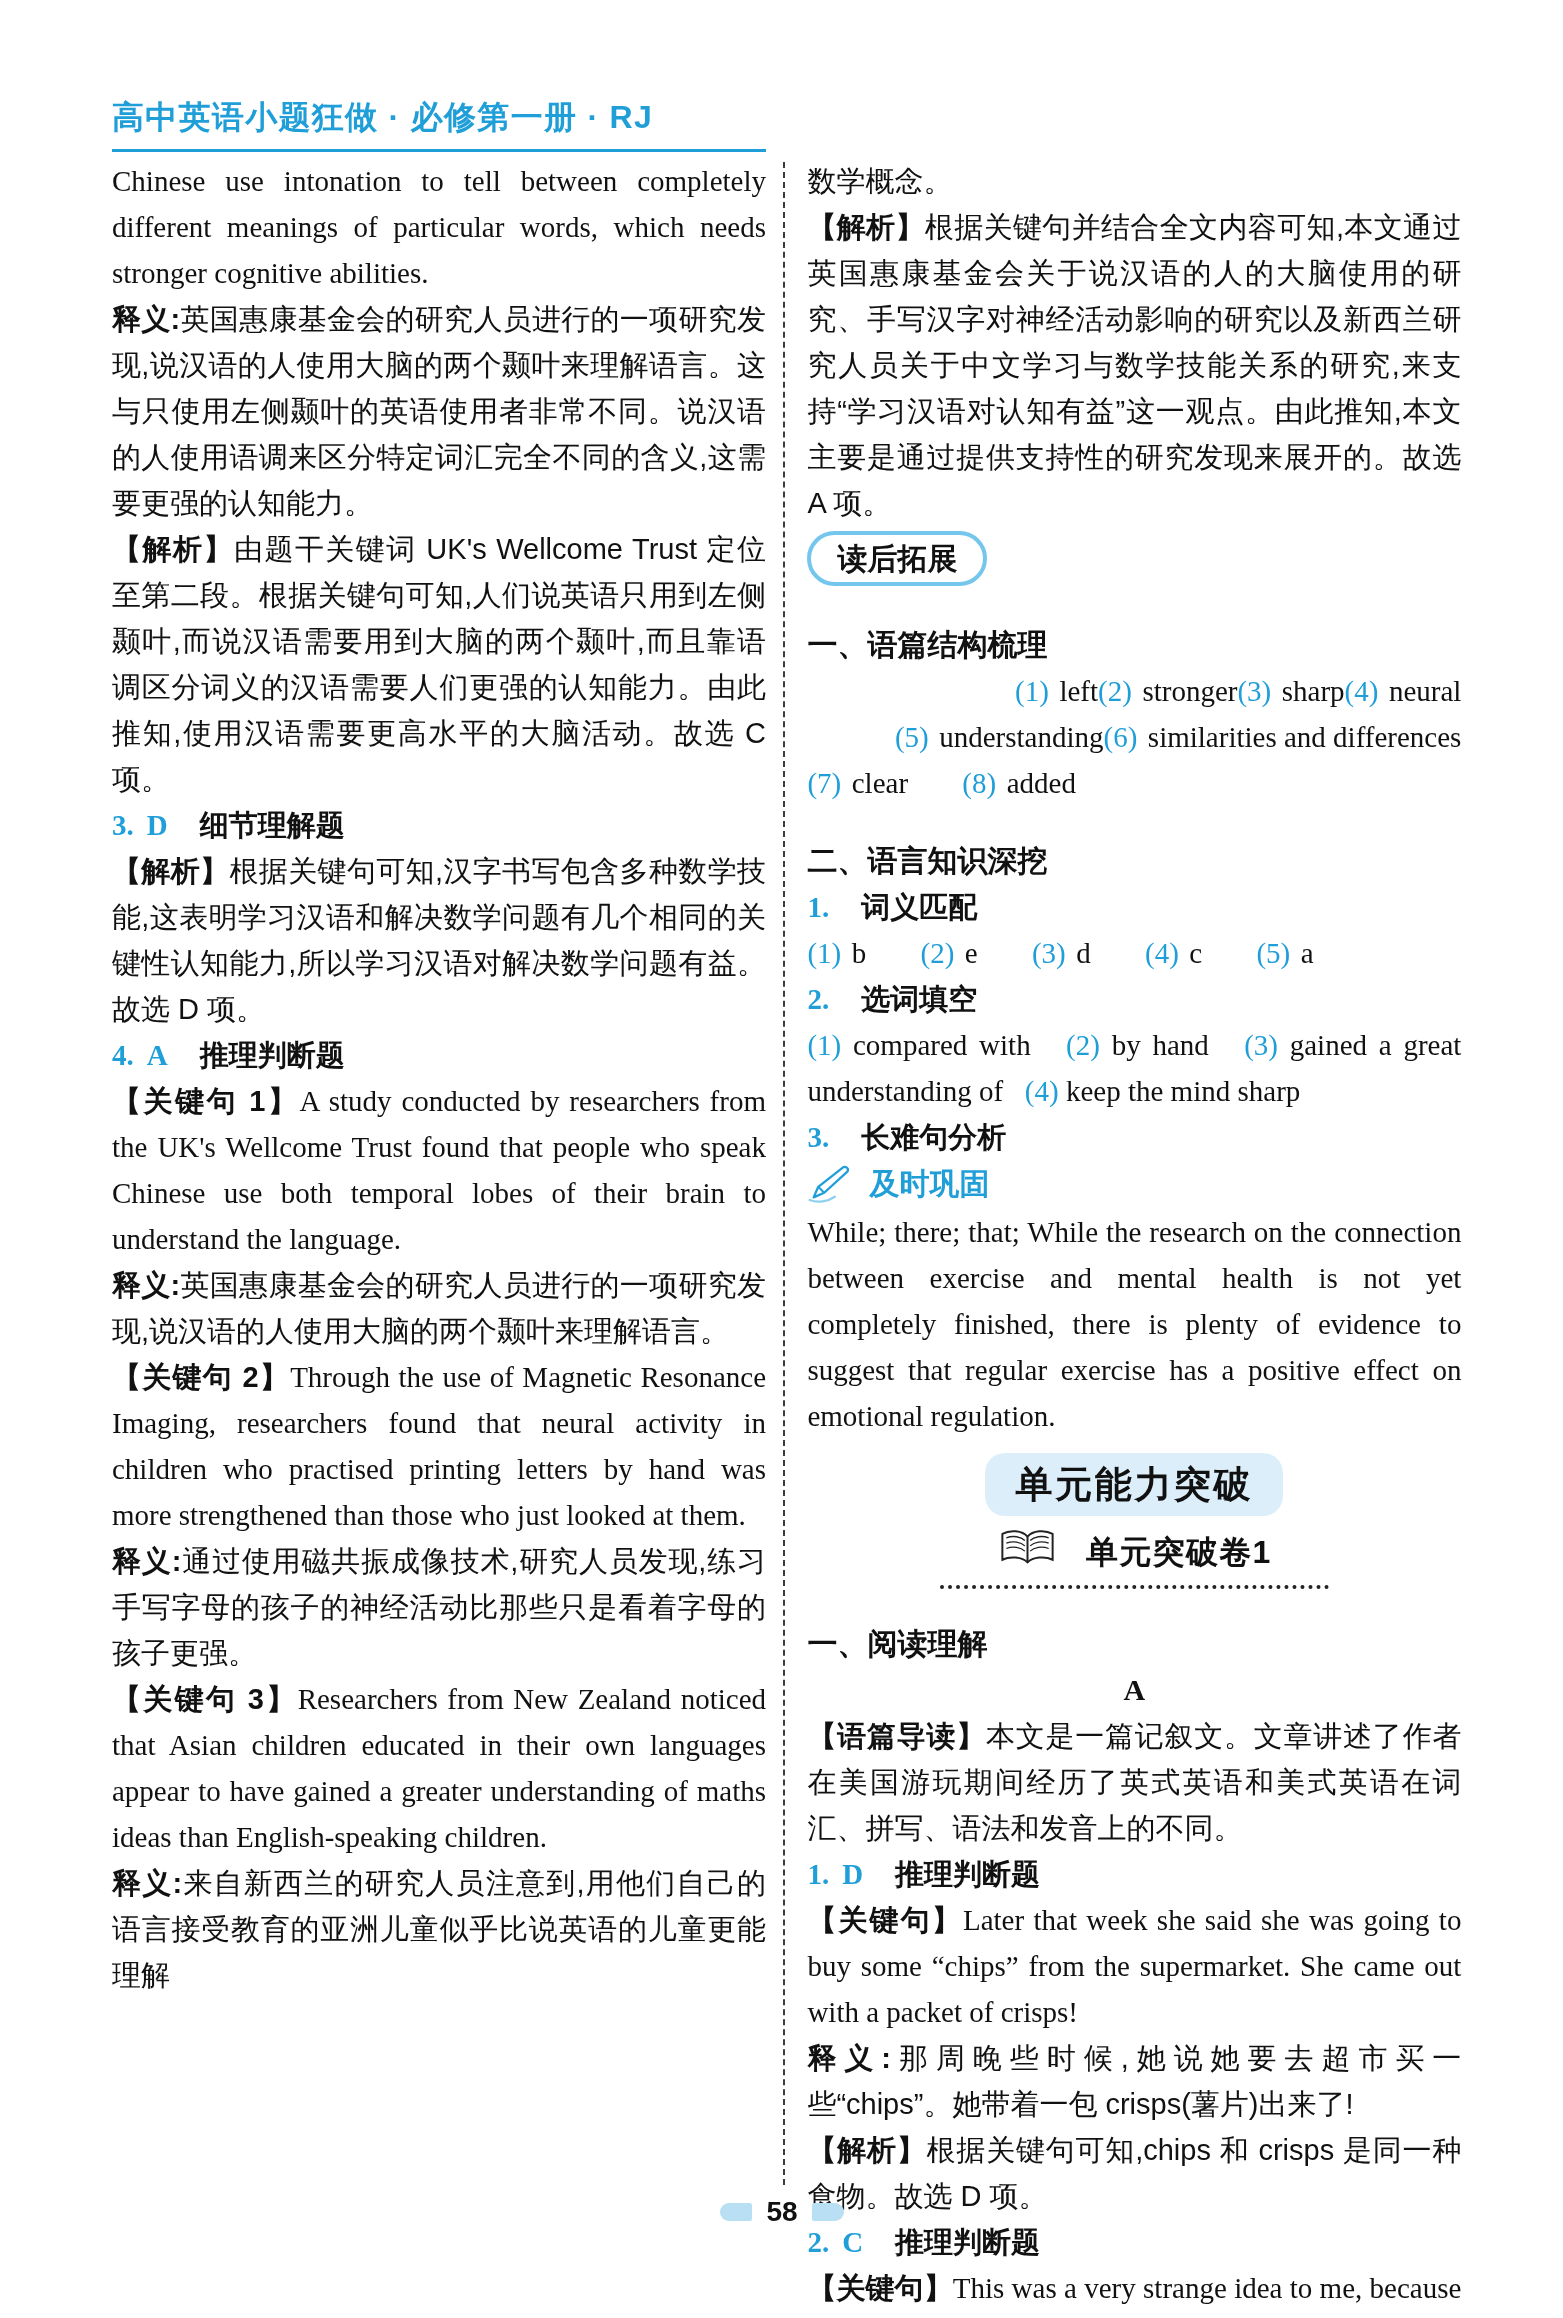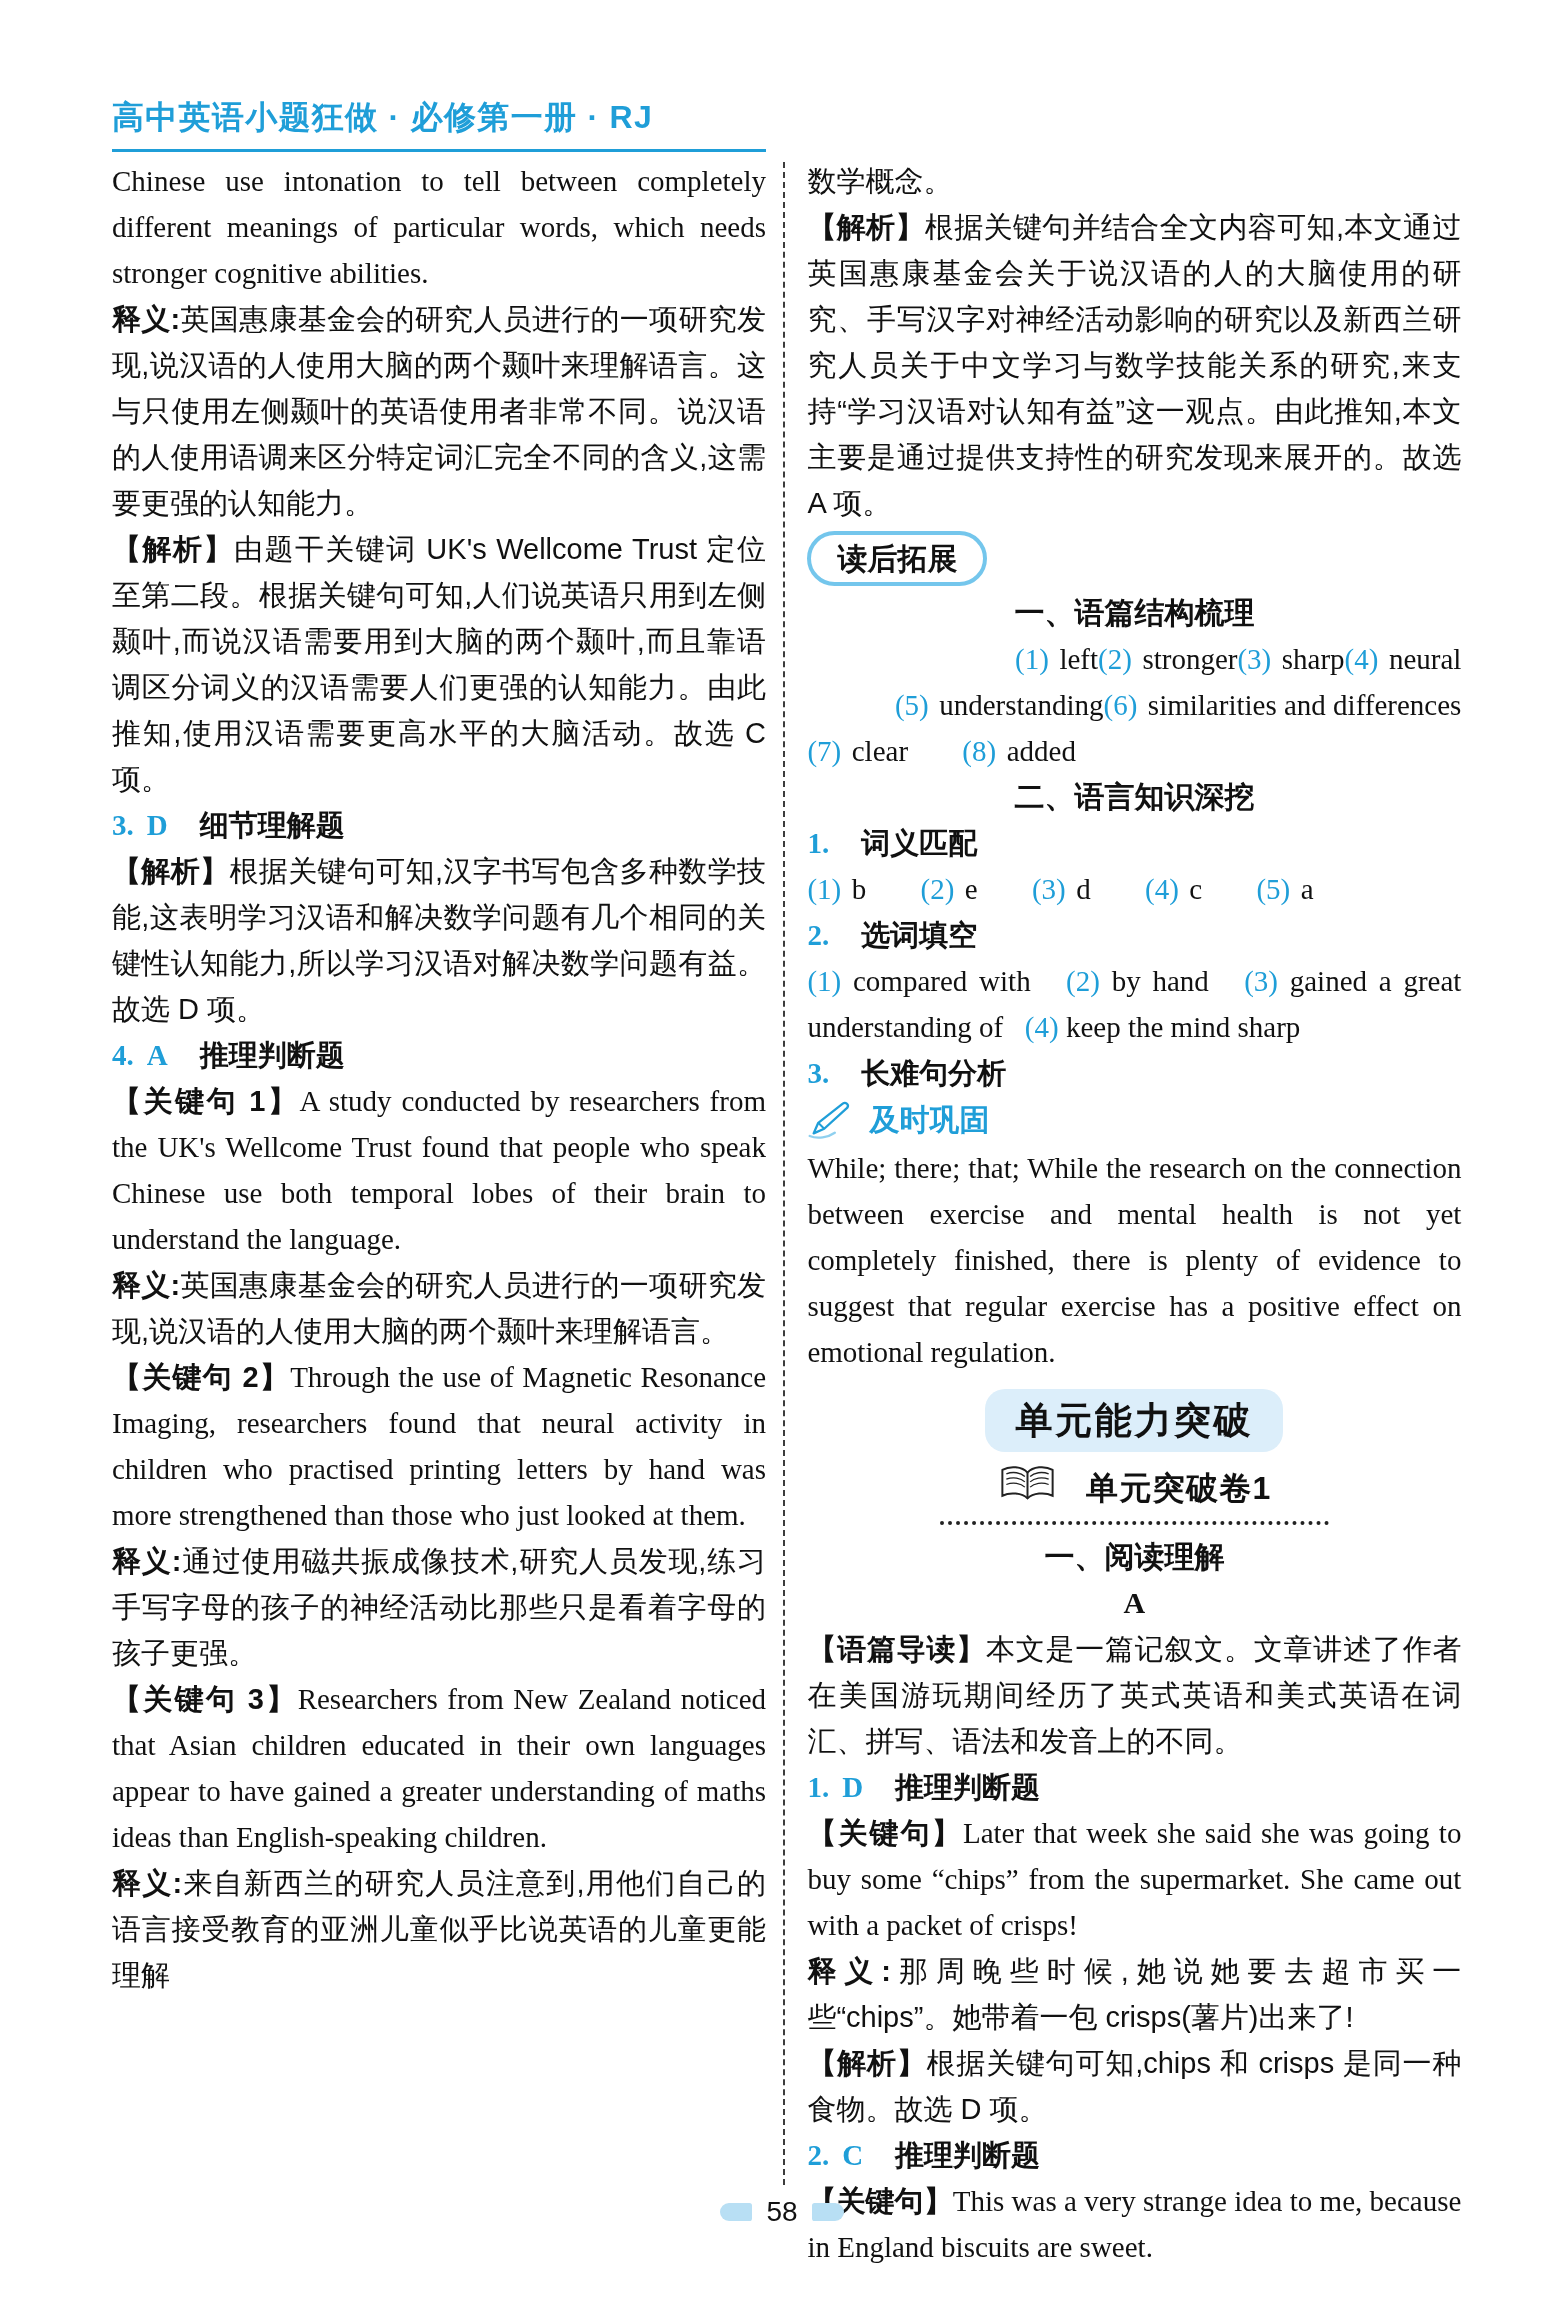--- a/index.html
+++ b/index.html
@@ -26,40 +26,40 @@
   .col-left{padding-right:17px;}
   .divider{border-left:2px dashed #3c3c3c;height:2023px;margin-top:4px;}
   .col-right{padding-left:22.4px;}
   p{margin:0;font-size:29px;line-height:46px;text-align:justify;}
   .en{font-family:"Liberation Serif","DejaVu Serif",serif;}
   .lbl{font-weight:700;font-family:"Liberation Sans","DejaVu Sans",sans-serif;}
   .qline{text-align:left;}
   .qnum,.qans{color:var(--blue);font-weight:700;font-family:"Liberation Serif","DejaVu Serif",serif;}
   .qans{margin-left:13px;}
   .qtitle{font-weight:700;margin-left:32px;}
-  .h-cn{font-weight:700;font-size:30px;text-align:center;}
+  .h-cn{font-weight:700;font-size:30px;text-align:left;margin-top:32px;}
   .ansrow{font-family:"Liberation Serif","DejaVu Serif",serif;text-align:left;}
   .ansrow.spread{display:flex;justify-content:flex-end;}
   .ansrow .n{color:var(--blue);margin-right:10.5px;}
   .ansrow .pair{white-space:nowrap;}
   .ansrow.inlinegap .pair{margin-right:47px;}
   .ansflow{font-family:"Liberation Serif","DejaVu Serif",serif;}
   .ansflow .n{color:var(--blue);}
   .badge{display:inline-block;border:4px solid var(--badge-border);border-radius:30px;
     padding:0 26px;font-weight:700;font-size:30px;line-height:47px;margin:5.3px 0 4px 0;}
   .consolidate{display:flex;align-items:center;gap:13px;margin:2.6px 0;}
   .consolidate .txt{color:var(--blue);font-weight:700;font-size:30px;}
   .panel{background:var(--panel-bg);border-radius:20px;width:298px;margin:14.5px auto 9.2px auto;
     text-align:center;font-size:37px;font-weight:700;line-height:63px;letter-spacing:2.6px;}
   .unit-title{display:flex;align-items:center;justify-content:center;gap:28px;
     border-bottom:4.6px dotted #222;width:389px;margin:12px auto 9.2px auto;
     padding-bottom:8px;font-size:32px;font-weight:700;letter-spacing:1.3px;}
   .center-letter{text-align:center;font-family:"Liberation Serif","DejaVu Serif",serif;font-weight:700;font-size:30px;}
   
-  .footer{position:absolute;left:0;top:2198px;width:100%;display:flex;align-items:center;justify-content:center;gap:14.5px;}
+  .footer{position:absolute;left:0;top:2198px;width:100%;display:flex;align-items:center;justify-content:center;gap:14.5px;font-weight:bold;}
   .pill{width:32px;height:18.4px;background:var(--pill);display:inline-block;}
   .pill-left{border-radius:9.2px 2.6px 2.6px 9.2px;}
   .pill-right{border-radius:2.6px 9.2px 9.2px 2.6px;}
   .page-num{font-size:28px;line-height:28px;}
 </style>
 </head>
 <body>
 
 <div class="page">
 

